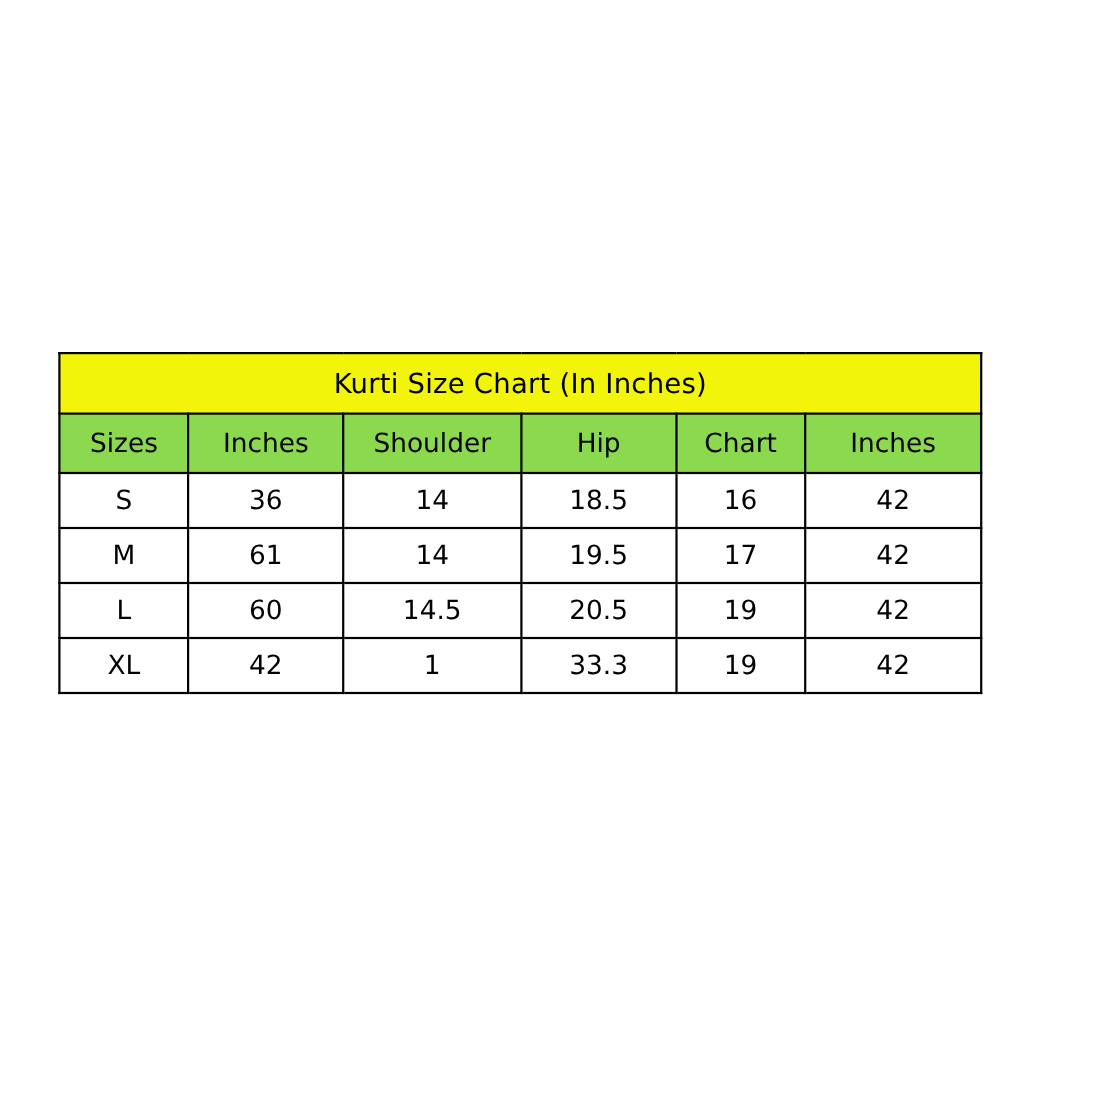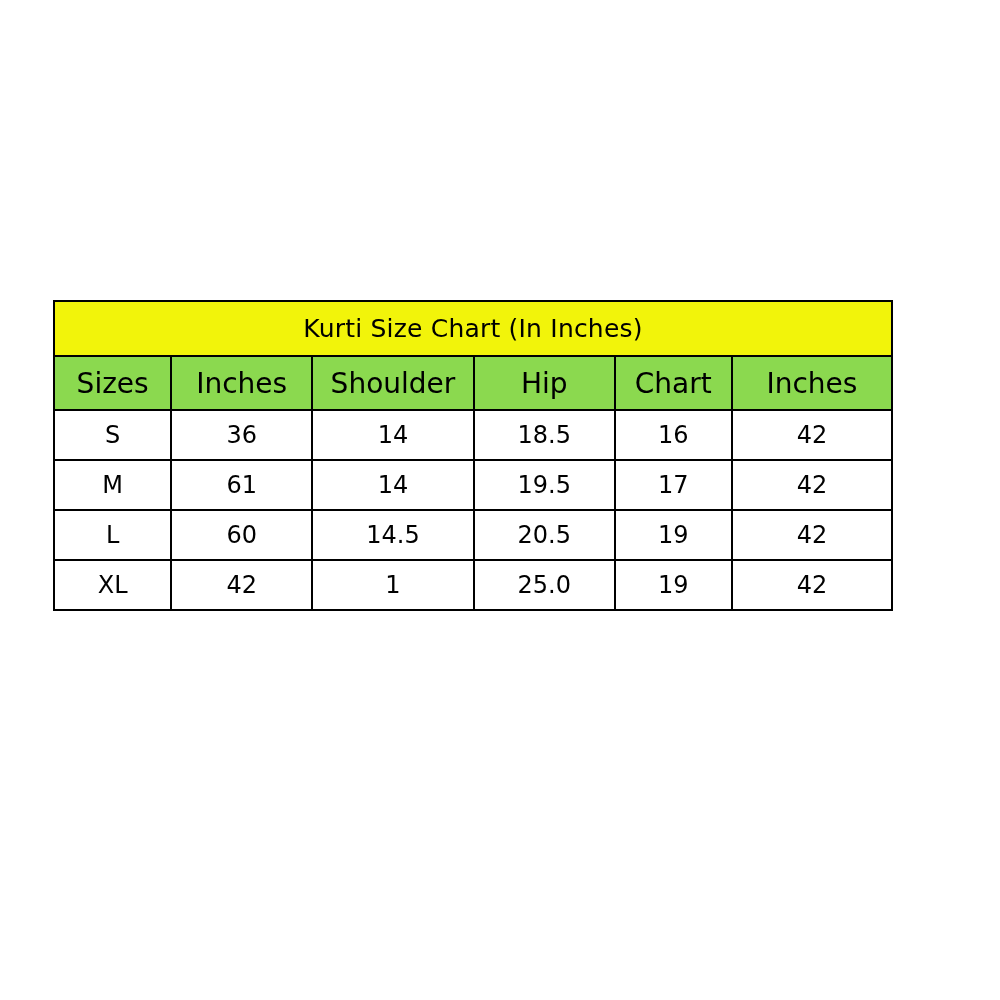--- a/index.html
+++ b/index.html
@@ -10,21 +10,21 @@
   body {
     width: 1000px;
     height: 1000px;
     font-family: "DejaVu Sans", sans-serif;
     position: relative;
     overflow: hidden;
   }
   .chart-wrap {
     position: absolute;
     left: 37px;
-    top: 300px;
+    top: 320px;
     width: 840px;
     padding-left: 16px;
   }
   table.size-chart {
     border-collapse: collapse;
     width: 100%;
     table-layout: fixed;
   }
   table.size-chart td,
   table.size-chart th {
@@ -37,21 +37,21 @@
   }
   .title-cell {
     background: #f2f40a;
     font-size: 25px;
     font-weight: bold;
     height: 53px;
     letter-spacing: 0.2px;
   }
   .header-cell {
     background: #8bd94f;
-    font-size: 28px;
+    font-size: 24px;
     font-weight: bold;
     height: 52px;
   }
   .body-cell {
     background: #ffffff;
     font-size: 24px;
     height: 48px;
   }
   
   col.c0 { width: 14.0%; }
@@ -107,19 +107,19 @@
         <td class="body-cell">60</td>
         <td class="body-cell">14.5</td>
         <td class="body-cell">20.5</td>
         <td class="body-cell">19</td>
         <td class="body-cell">42</td>
       </tr>
       <tr>
         <td class="body-cell">XL</td>
         <td class="body-cell">42</td>
         <td class="body-cell">1</td>
-        <td class="body-cell">25.0</td>
+        <td class="body-cell">33.3</td>
         <td class="body-cell">19</td>
         <td class="body-cell">42</td>
       </tr>
     </tbody>
   </table>
 </div>
 
 </body></html>

